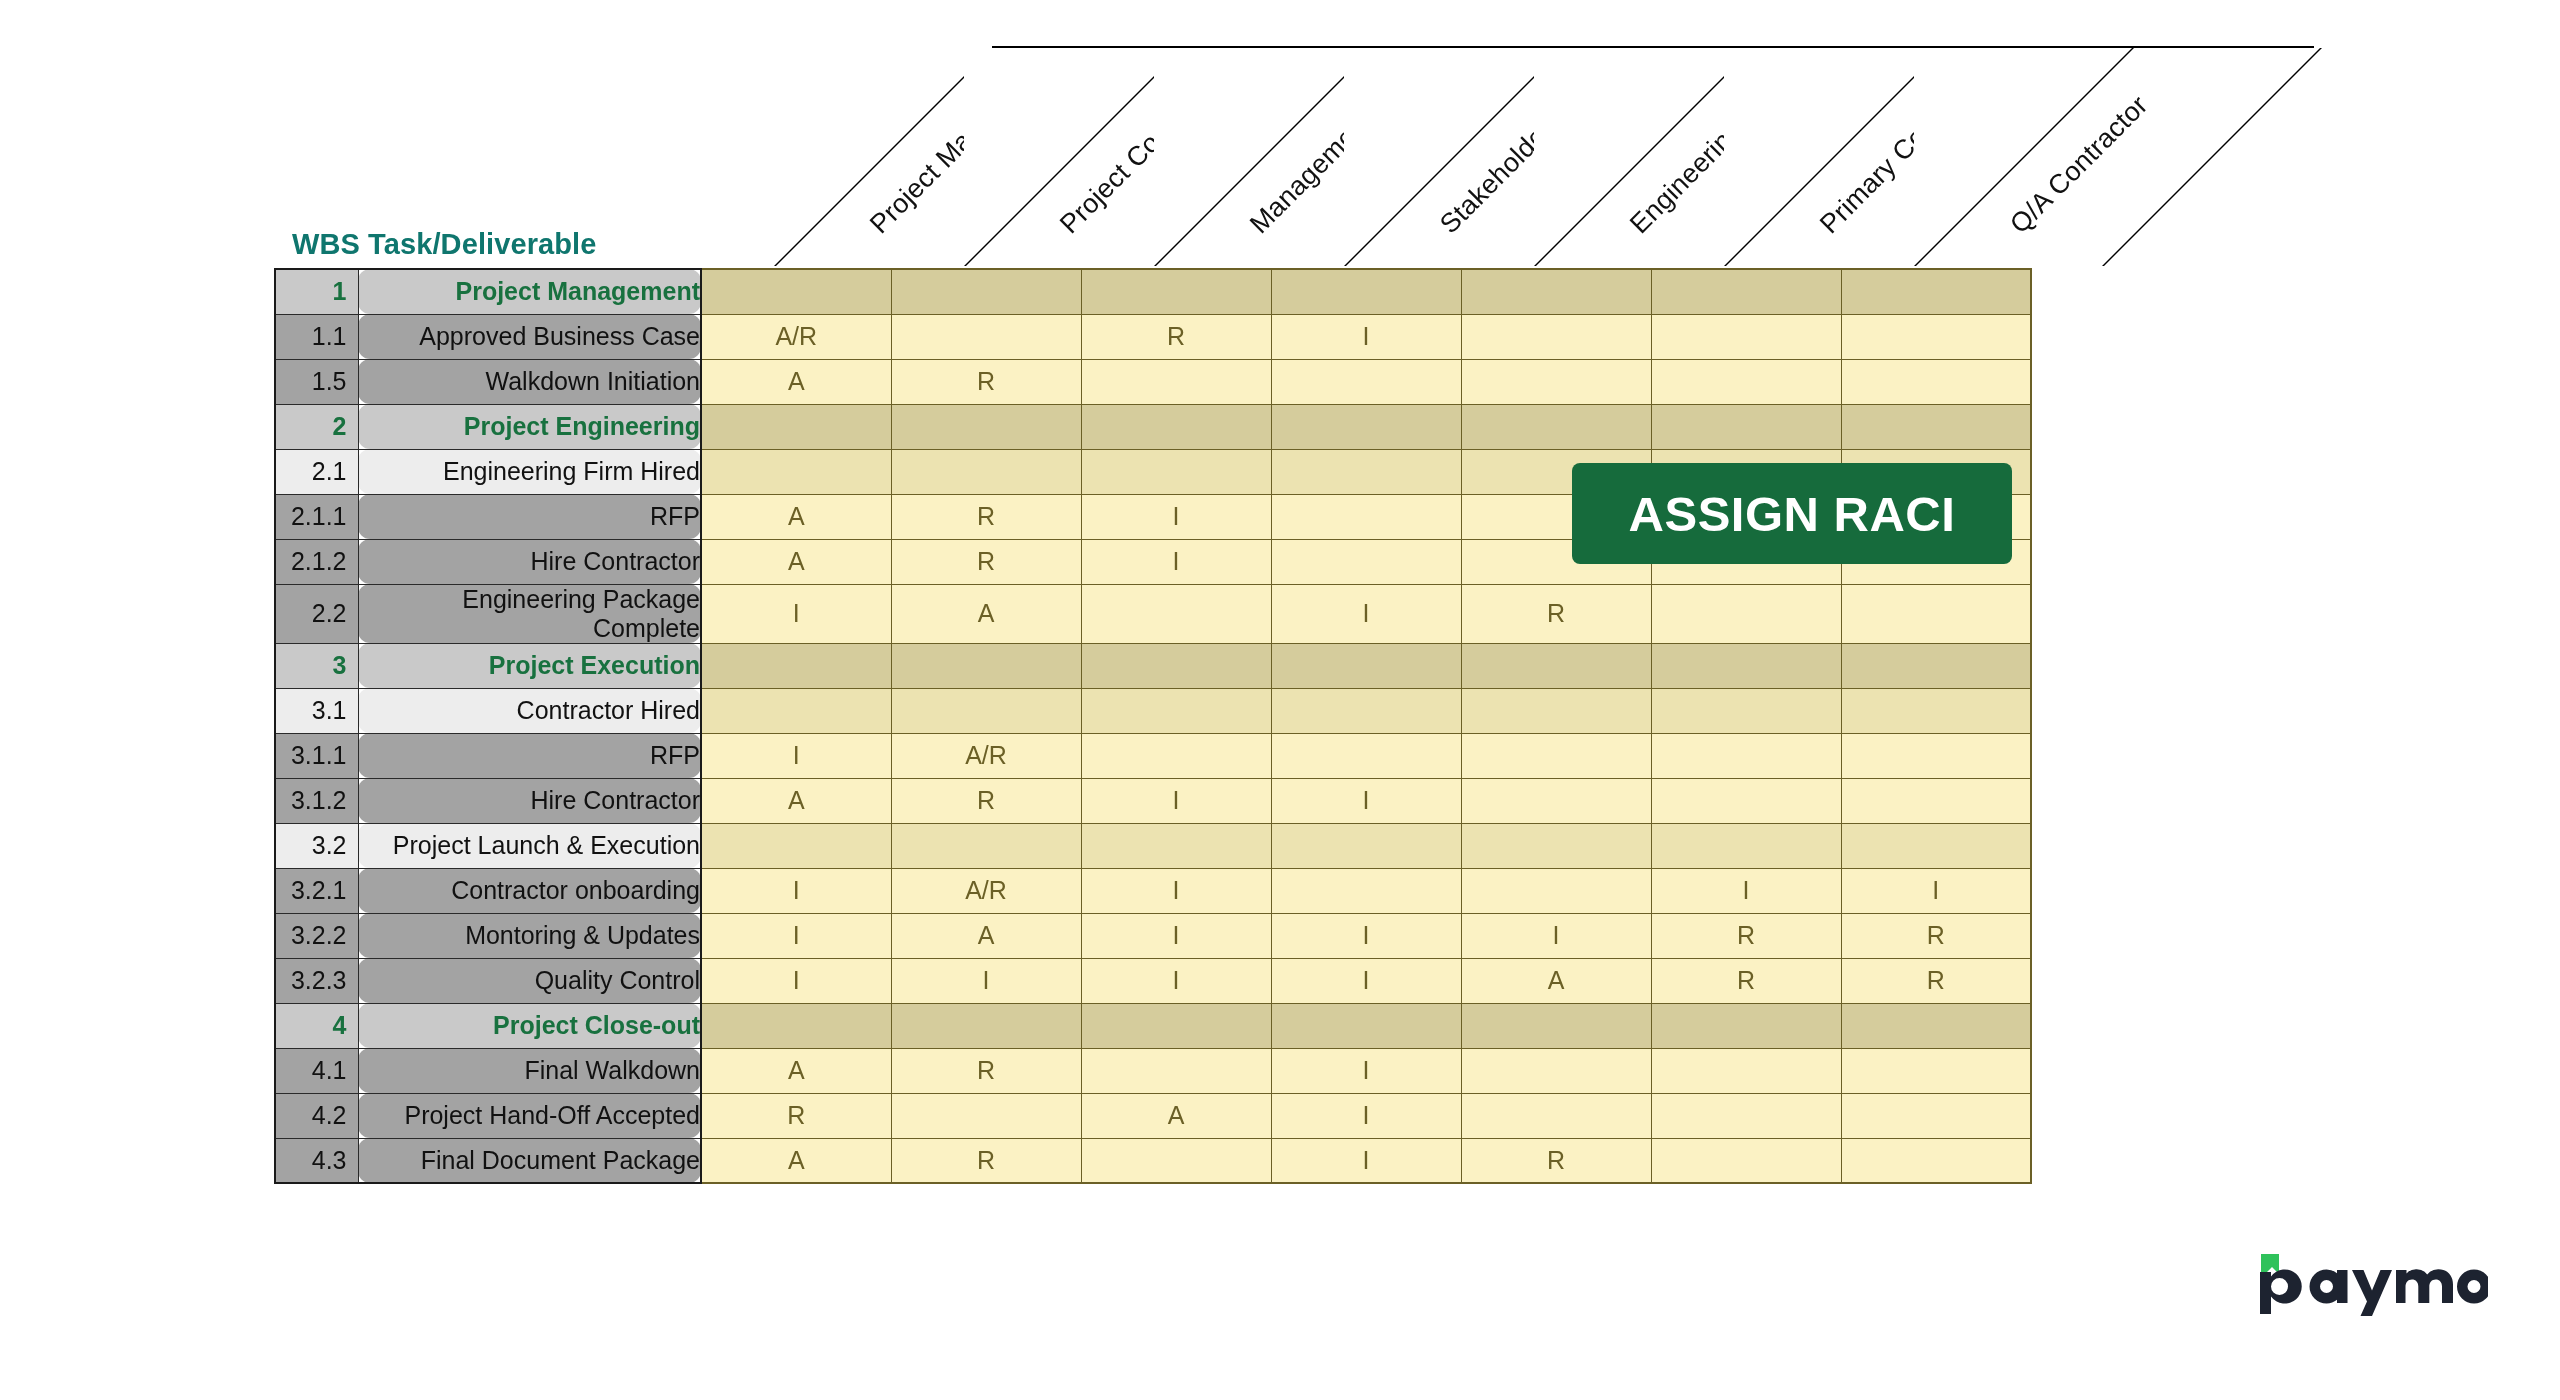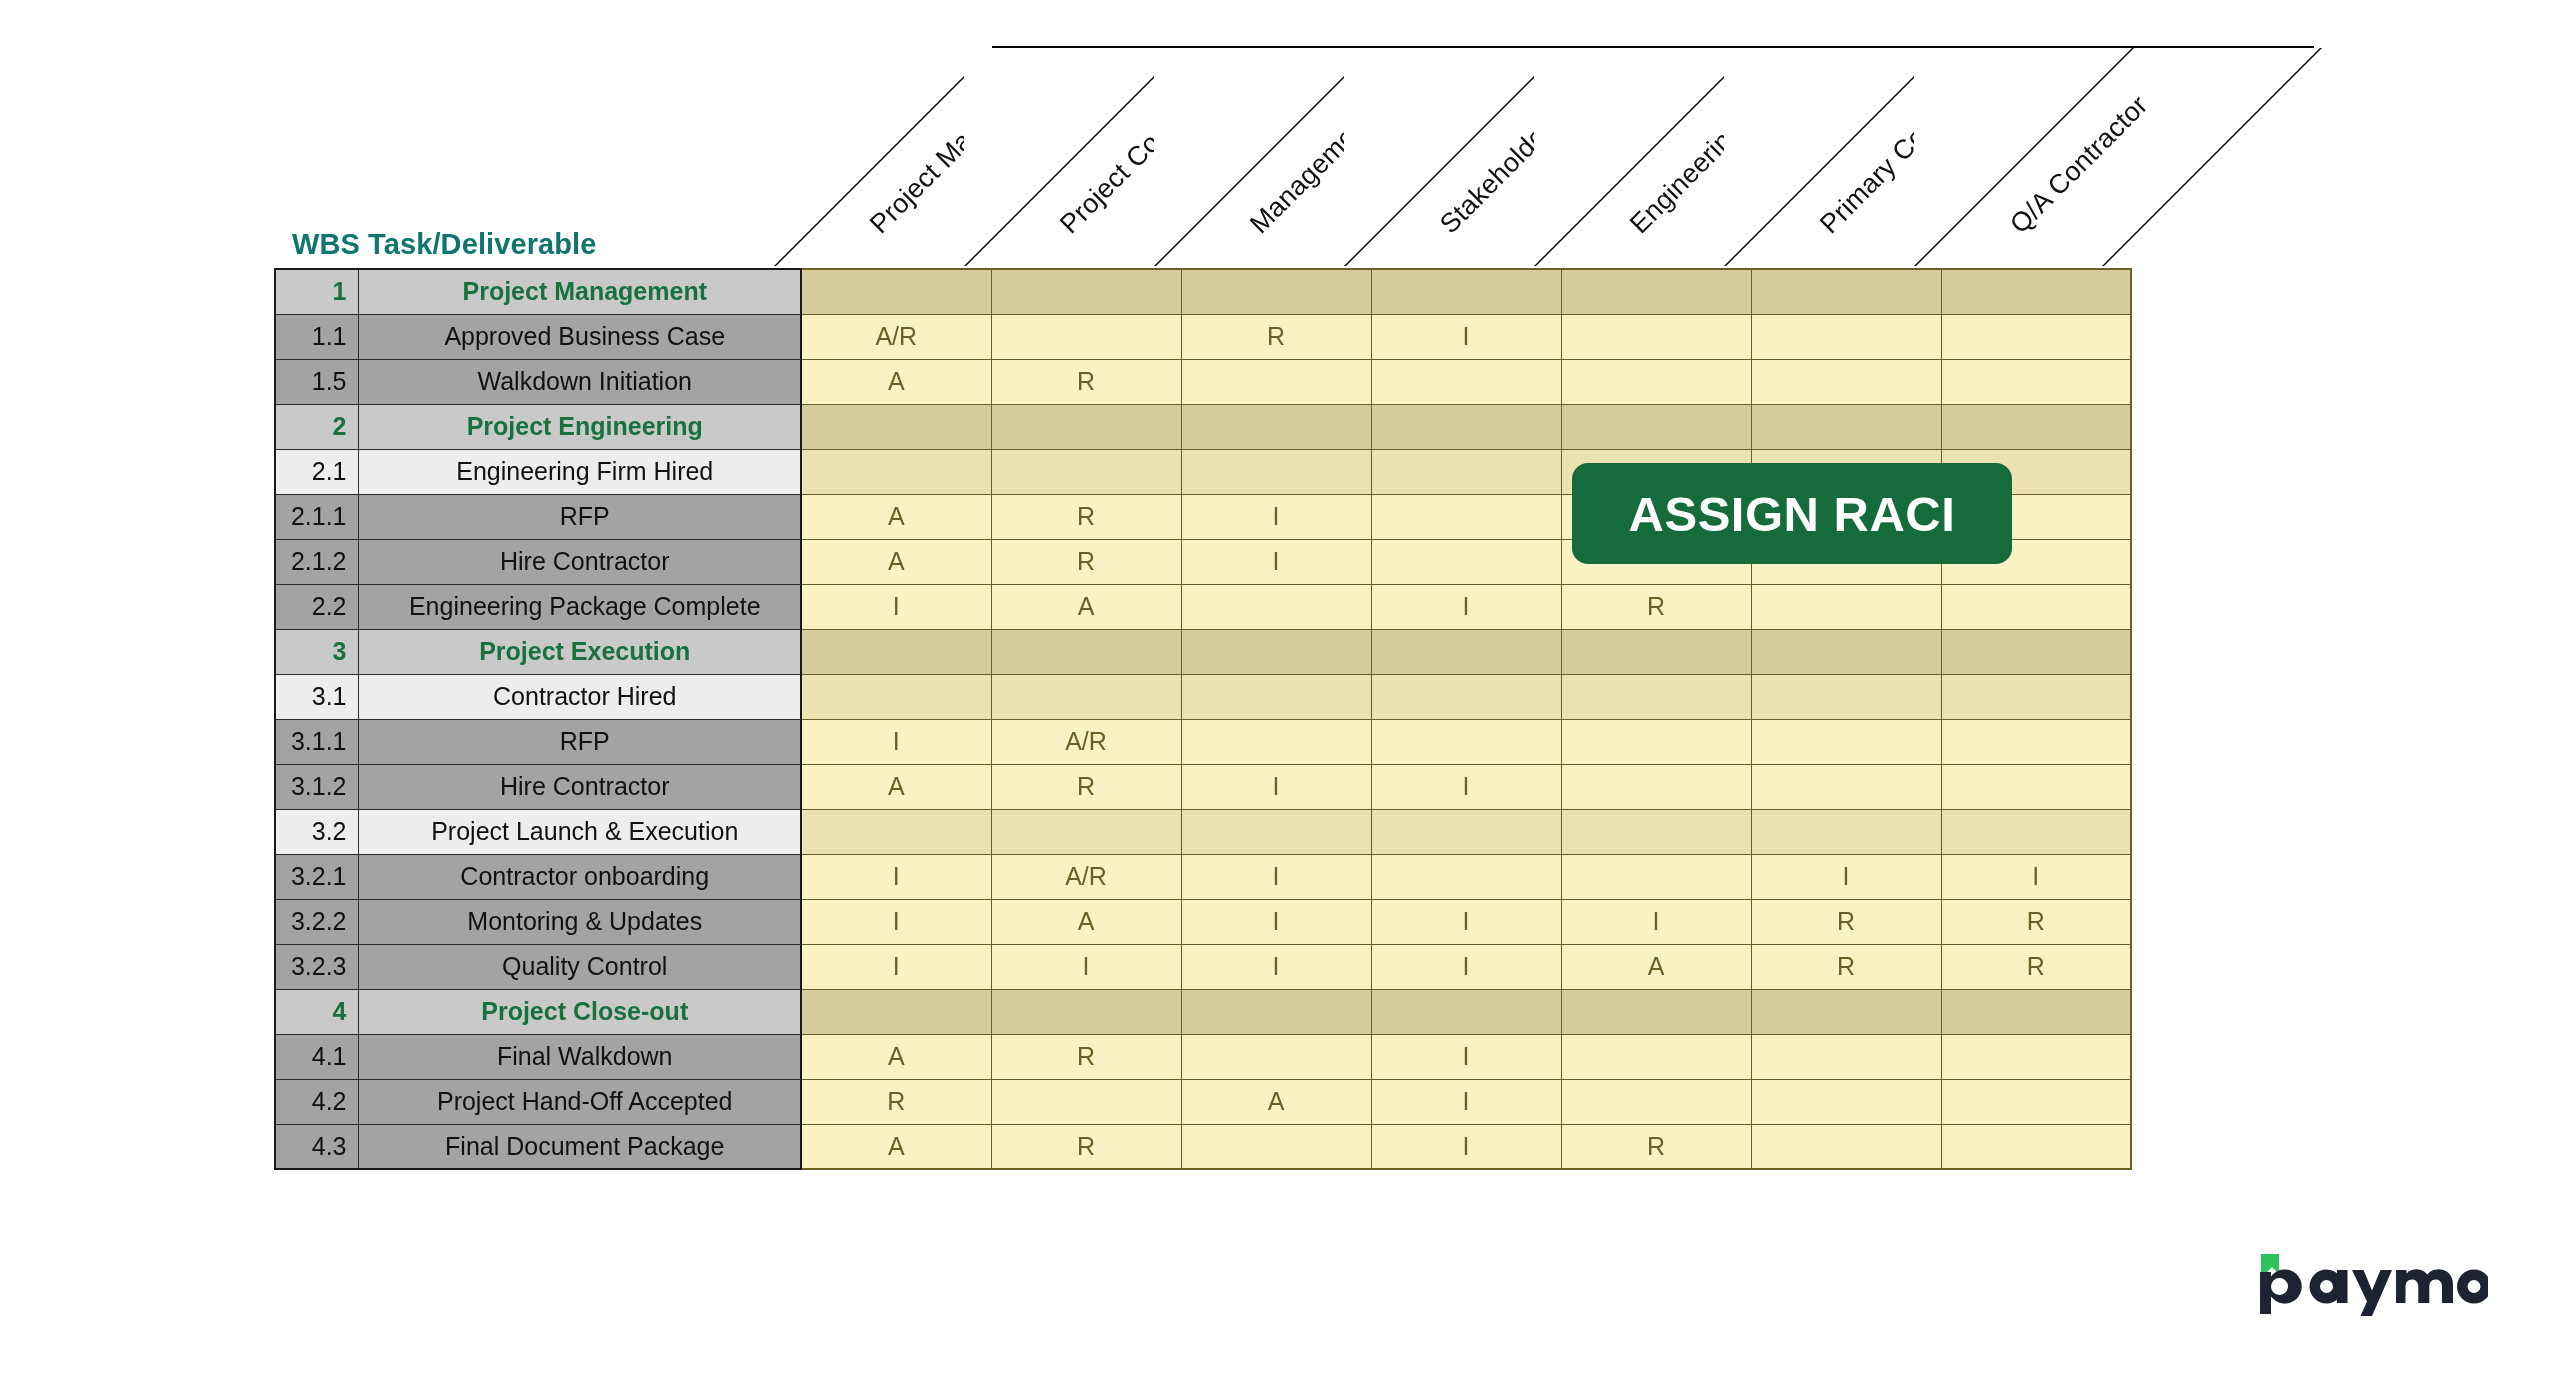--- a/index.html
+++ b/index.html
@@ -89,21 +89,21 @@
   }
   #matrix td {
     height: 45px;
     padding: 0;
     border: 1.5px solid #2a2a2a;
     font-size: 25px;
     vertical-align: middle;
   }
   
   .c-num  { width: 83px;  text-align: right; padding-right: 11px !important; color: #111; }
-  .c-task { width: 443px; text-align: center;  padding-left: 11px !important;  color: #111; }
+  .c-task { width: 343px; text-align: right;  padding-left: 11px !important;  color: #111; border-radius: 12px; }
   
   .c-role { width: 190px; text-align: center; border-color: #6b6026 !important; }
 
   
   tr.section td.c-num,
   tr.section td.c-task { background: #c9c9c9; font-weight: bold; color: #18713f; }
   tr.section td.c-num { font-size: 27px; }
   tr.section td.c-task { font-size: 28px; }
   tr.section td.c-role { background: #d5cc9c; }
 
@@ -123,21 +123,21 @@
   #matrix td.c-role.lastcol { border-right: 2.5px solid #6b6026; }
 
   
   #assign-raci {
     position: absolute;
     left: 1572px;
     top: 463px;
     width: 440px;
     height: 101px;
     background: #166b3c;
-    border-radius: 16px;
+    border-radius: 8px;
     display: flex;
     align-items: center;
     justify-content: center;
     color: #ffffff;
     font-size: 49px;
     font-weight: bold;
     letter-spacing: 0.5px;
   }
 
   

